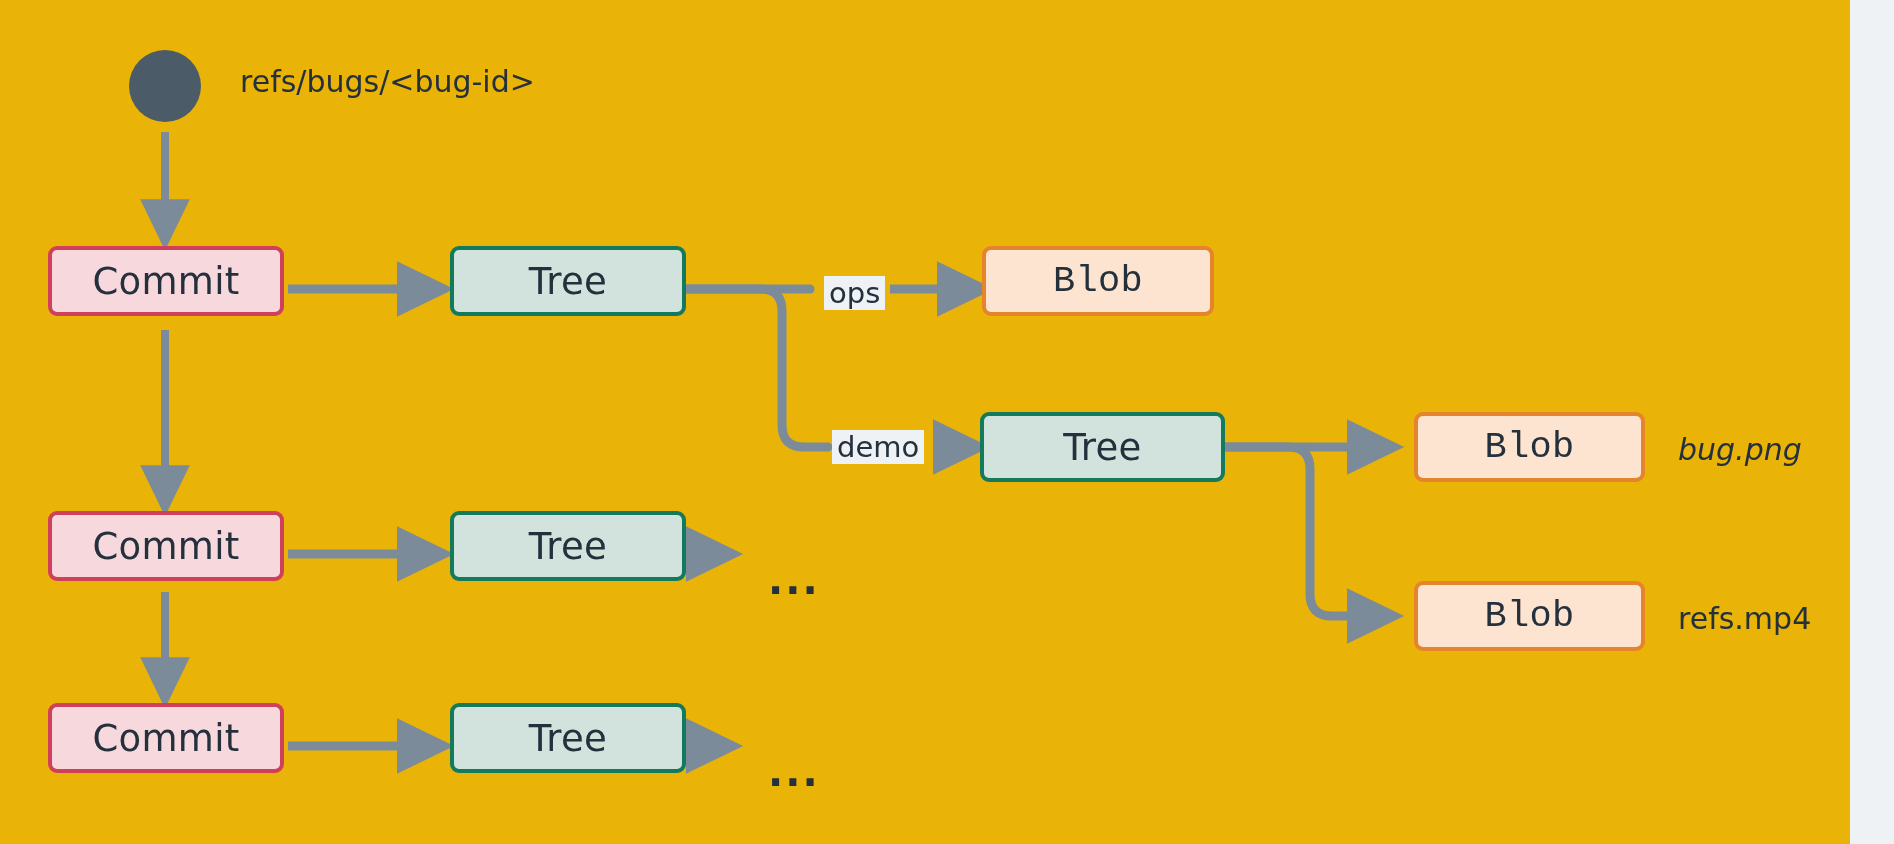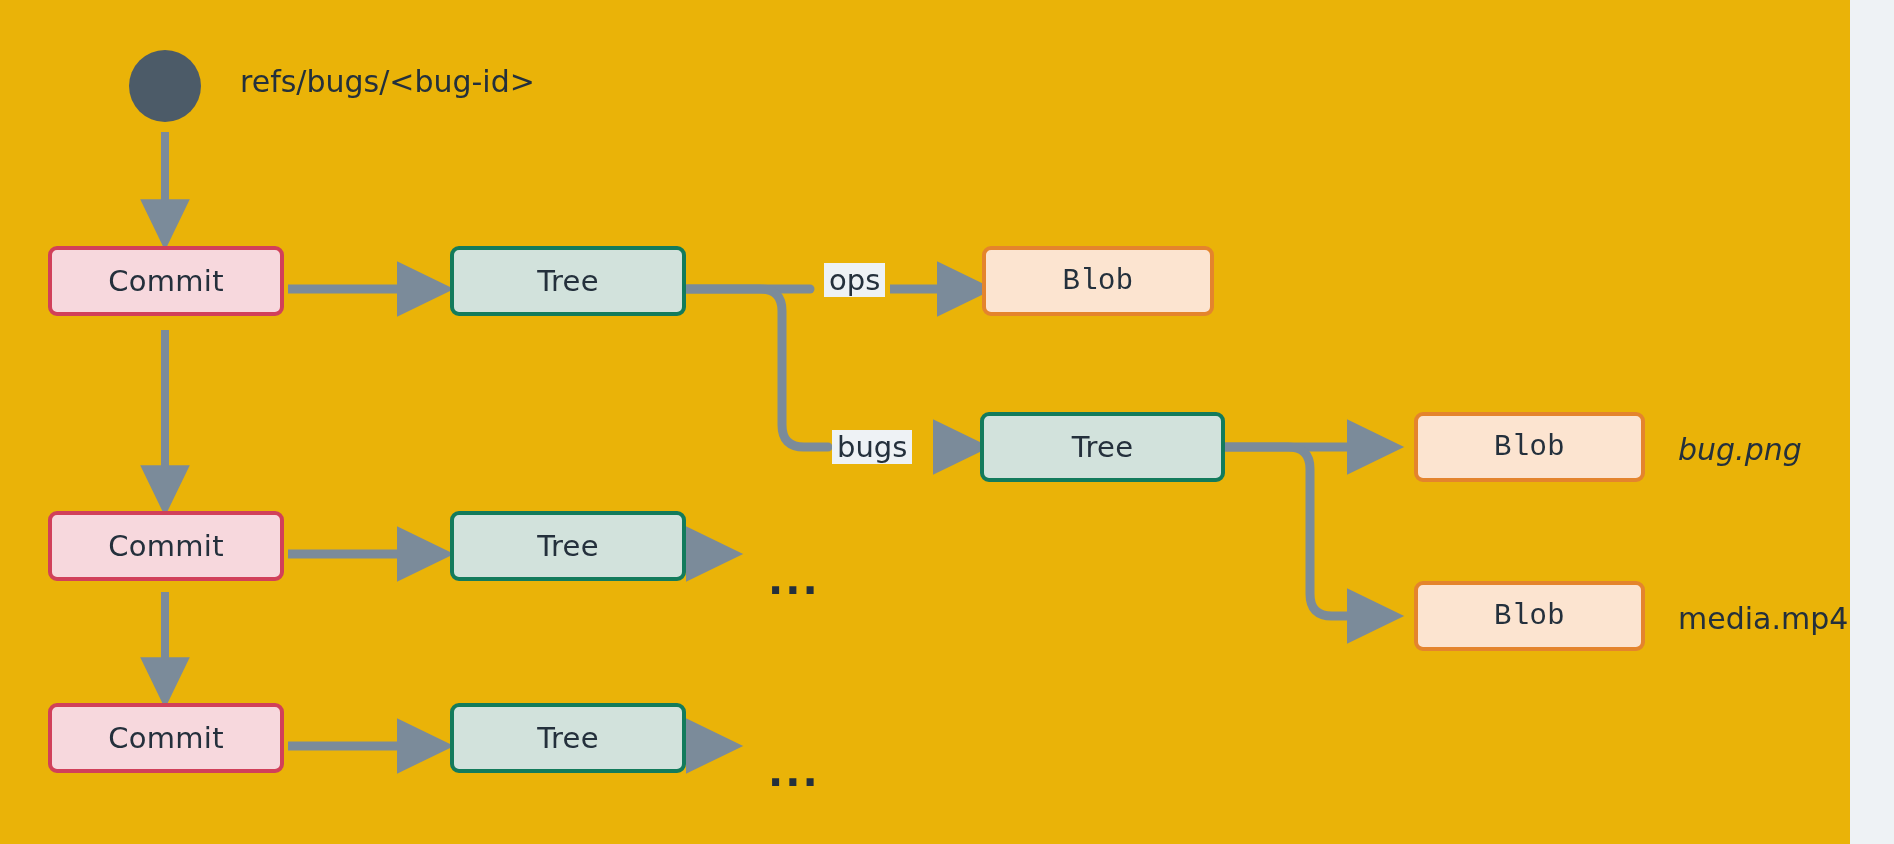--- a/index.html
+++ b/index.html
@@ -27,21 +27,21 @@
   }
   .node {
     position: absolute;
     box-sizing: border-box;
     display: flex;
     align-items: center;
     justify-content: center;
     border-radius: 9px;
     border-width: 4px;
     border-style: solid;
-    font-size: 29px;
+    font-size: 37px;
     letter-spacing: 0.3px;
     color: #24303c;
     white-space: nowrap;
   }
   .node-commit {
     background: #f7d8dd;
     border-color: #d1405a;
   }
   .node-tree {
     background: #d2e2dc;
@@ -127,30 +127,30 @@
   <div class="free-label" style="left:240px; top:64px;">refs/bugs/&lt;bug-id&gt;</div>
 
   <div class="node node-commit" style="left:48px; top:246px; width:236px; height:70px;">Commit</div>
   <div class="node node-commit" style="left:48px; top:511px; width:236px; height:70px;">Commit</div>
   <div class="node node-commit" style="left:48px; top:703px; width:236px; height:70px;">Commit</div>
 
   <div class="node node-tree" style="left:450px; top:246px; width:236px; height:70px;">Tree</div>
   <div class="node node-tree" style="left:450px; top:511px; width:236px; height:70px;">Tree</div>
   <div class="node node-tree" style="left:450px; top:703px; width:236px; height:70px;">Tree</div>
 
-  <div class="edge-label" style="left:824px; top:263px;">ops</div>
+  <div class="edge-label" style="left:824px; top:276px;">ops</div>
 
-  <div class="edge-label" style="left:832px; top:430px;">bugs</div>
+  <div class="edge-label" style="left:832px; top:430px;">demo</div>
 
   <div class="node node-blob" style="left:982px; top:246px; width:232px; height:70px;">Blob</div>
 
   <div class="node node-tree" style="left:980px; top:412px; width:245px; height:70px;">Tree</div>
 
   <div class="node node-blob" style="left:1414px; top:412px; width:231px; height:70px;">Blob</div>
   <div class="node node-blob" style="left:1414px; top:581px; width:231px; height:70px;">Blob</div>
 
   <div class="free-label" style="left:1678px; top:432px;font-style:italic;">bug.png</div>
-  <div class="free-label" style="left:1678px; top:601px;">media.mp4</div>
+  <div class="free-label" style="left:1678px; top:601px;">refs.mp4</div>
 
   <div class="ellipsis" style="left:768px; top:560px;">...</div>
   <div class="ellipsis" style="left:768px; top:752px;">...</div>
 
 </div>
 
 </body></html>

